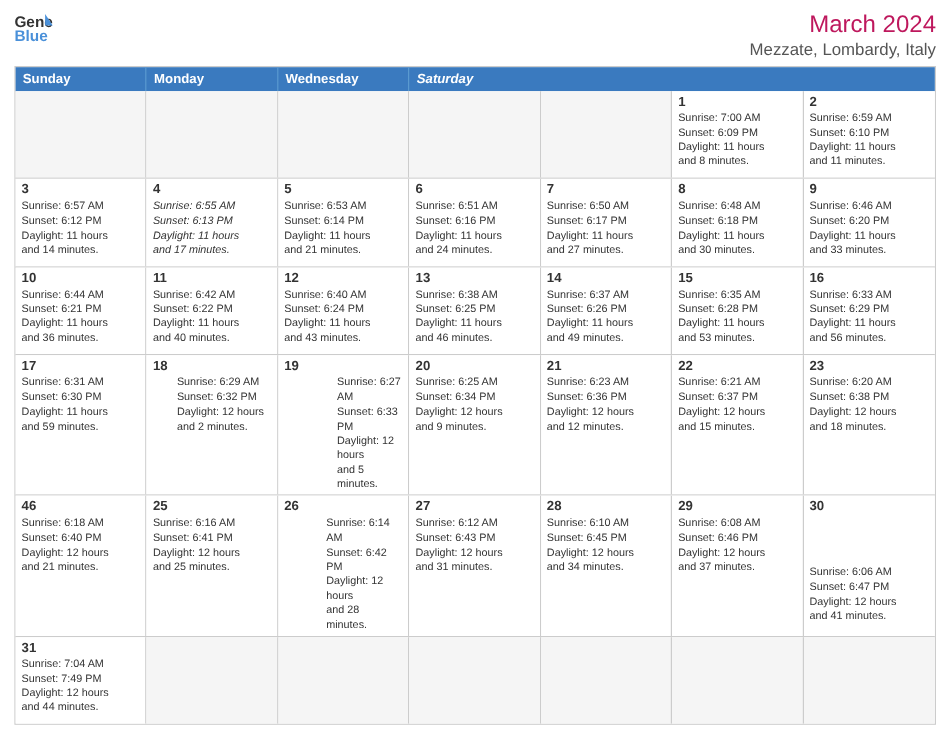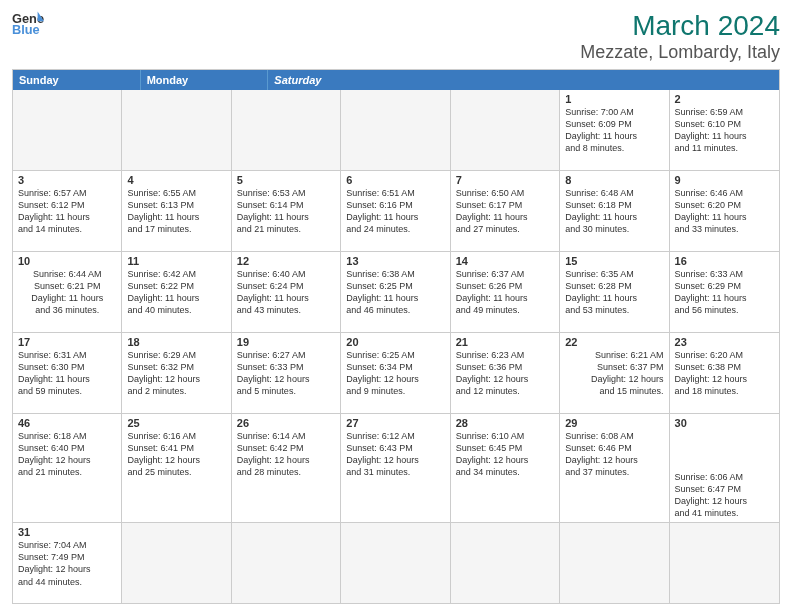--- a/index.html
+++ b/index.html
@@ -30,37 +30,37 @@
       gap: 4px;
     }
     .logo-icon {
       width: 32px;
       height: 28px;
     }
     .title-block {
       text-align: right;
     }
     .main-title {
-      font-size: 28px;
+      font-size: 20px;
       font-weight: normal;
-      color: #0f766e;
+      color: #be185d;
     }
     .subtitle {
-      font-size: 18px;
+      font-size: 14px;
       color: #555;
     }
     .calendar {
       flex: 1;
       display: flex;
       flex-direction: column;
       border: 1px solid #ccc;
     }
     .cal-header {
       display: grid;
-      grid-template-columns: repeat(6, 1fr);
+      grid-template-columns: repeat(7, 1fr);
       background: #3a7abf;
     }
     .cal-header-cell {
       color: #fff;
       font-weight: bold;
       font-size: 11px;
       padding: 4px 6px;
       border-right: 1px solid #5a9ad0;
       text-align: left;
     }
@@ -114,20 +114,21 @@
     <div class="title-block">
       <div class="main-title">March 2024</div>
       <div class="subtitle">Mezzate, Lombardy, Italy</div>
     </div>
   </div>
 
   <div class="calendar">
     <div class="cal-header">
       <div class="cal-header-cell">Sunday</div>
       <div class="cal-header-cell">Monday</div>
+      <div class="cal-header-cell">Wednesday</div>
       <div class="cal-header-cell">Saturday</div>
     </div>
     <div class="cal-body" id="cal-body">
     <div class="cal-row">
           <div class="cal-cell empty"></div>
           <div class="cal-cell empty"></div>
           <div class="cal-cell empty"></div>
           <div class="cal-cell empty"></div>
           <div class="cal-cell empty"></div>
           <div class="cal-cell">
@@ -148,21 +149,21 @@
         <div class="cal-row">
           <div class="cal-cell">
             <span class="day-num">3</span>
             <div class="day-info" style="white-space: pre-line;">Sunrise: 6:57 AM
 Sunset: 6:12 PM
 Daylight: 11 hours
 and 14 minutes.</div>
           </div>
           <div class="cal-cell">
             <span class="day-num">4</span>
-            <div class="day-info" style="white-space: pre-line;">Sunrise: 6:55 AM
+            <div class="day-info" style="white-space: pre-line; font-style: italic;">Sunrise: 6:55 AM
 Sunset: 6:13 PM
 Daylight: 11 hours
 and 17 minutes.</div>
           </div>
           <div class="cal-cell">
             <span class="day-num">5</span>
             <div class="day-info" style="white-space: pre-line;">Sunrise: 6:53 AM
 Sunset: 6:14 PM
 Daylight: 11 hours
 and 21 minutes.</div>
@@ -192,21 +193,21 @@
             <span class="day-num">9</span>
             <div class="day-info" style="white-space: pre-line;">Sunrise: 6:46 AM
 Sunset: 6:20 PM
 Daylight: 11 hours
 and 33 minutes.</div>
           </div>
         </div>
         <div class="cal-row">
           <div class="cal-cell">
             <span class="day-num">10</span>
-            <div class="day-info" style="white-space: pre-line; text-align: center;">Sunrise: 6:44 AM
+            <div class="day-info" style="white-space: pre-line;">Sunrise: 6:44 AM
 Sunset: 6:21 PM
 Daylight: 11 hours
 and 36 minutes.</div>
           </div>
           <div class="cal-cell">
             <span class="day-num">11</span>
             <div class="day-info" style="white-space: pre-line;">Sunrise: 6:42 AM
 Sunset: 6:22 PM
 Daylight: 11 hours
 and 40 minutes.</div>
@@ -250,49 +251,49 @@
         <div class="cal-row">
           <div class="cal-cell">
             <span class="day-num">17</span>
             <div class="day-info" style="white-space: pre-line;">Sunrise: 6:31 AM
 Sunset: 6:30 PM
 Daylight: 11 hours
 and 59 minutes.</div>
           </div>
           <div class="cal-cell">
             <span class="day-num">18</span>
-            <div class="day-info" style="white-space: pre-line;">Sunrise: 6:29 AM
+            <div class="day-info" style="white-space: pre-line; margin-left: 20px;">Sunrise: 6:29 AM
 Sunset: 6:32 PM
 Daylight: 12 hours
 and 2 minutes.</div>
           </div>
           <div class="cal-cell">
             <span class="day-num">19</span>
-            <div class="day-info" style="white-space: pre-line;">Sunrise: 6:27 AM
+            <div class="day-info" style="white-space: pre-line; margin-left: 44px;">Sunrise: 6:27 AM
 Sunset: 6:33 PM
 Daylight: 12 hours
 and 5 minutes.</div>
           </div>
           <div class="cal-cell">
             <span class="day-num">20</span>
             <div class="day-info" style="white-space: pre-line;">Sunrise: 6:25 AM
 Sunset: 6:34 PM
 Daylight: 12 hours
 and 9 minutes.</div>
           </div>
           <div class="cal-cell">
             <span class="day-num">21</span>
             <div class="day-info" style="white-space: pre-line;">Sunrise: 6:23 AM
 Sunset: 6:36 PM
 Daylight: 12 hours
 and 12 minutes.</div>
           </div>
           <div class="cal-cell">
             <span class="day-num">22</span>
-            <div class="day-info" style="white-space: pre-line; text-align: right;">Sunrise: 6:21 AM
+            <div class="day-info" style="white-space: pre-line;">Sunrise: 6:21 AM
 Sunset: 6:37 PM
 Daylight: 12 hours
 and 15 minutes.</div>
           </div>
           <div class="cal-cell">
             <span class="day-num">23</span>
             <div class="day-info" style="white-space: pre-line;">Sunrise: 6:20 AM
 Sunset: 6:38 PM
 Daylight: 12 hours
 and 18 minutes.</div>
@@ -308,21 +309,21 @@
           </div>
           <div class="cal-cell">
             <span class="day-num">25</span>
             <div class="day-info" style="white-space: pre-line;">Sunrise: 6:16 AM
 Sunset: 6:41 PM
 Daylight: 12 hours
 and 25 minutes.</div>
           </div>
           <div class="cal-cell">
             <span class="day-num">26</span>
-            <div class="day-info" style="white-space: pre-line;">Sunrise: 6:14 AM
+            <div class="day-info" style="white-space: pre-line; margin-left: 35px;">Sunrise: 6:14 AM
 Sunset: 6:42 PM
 Daylight: 12 hours
 and 28 minutes.</div>
           </div>
           <div class="cal-cell">
             <span class="day-num">27</span>
             <div class="day-info" style="white-space: pre-line;">Sunrise: 6:12 AM
 Sunset: 6:43 PM
 Daylight: 12 hours
 and 31 minutes.</div>

